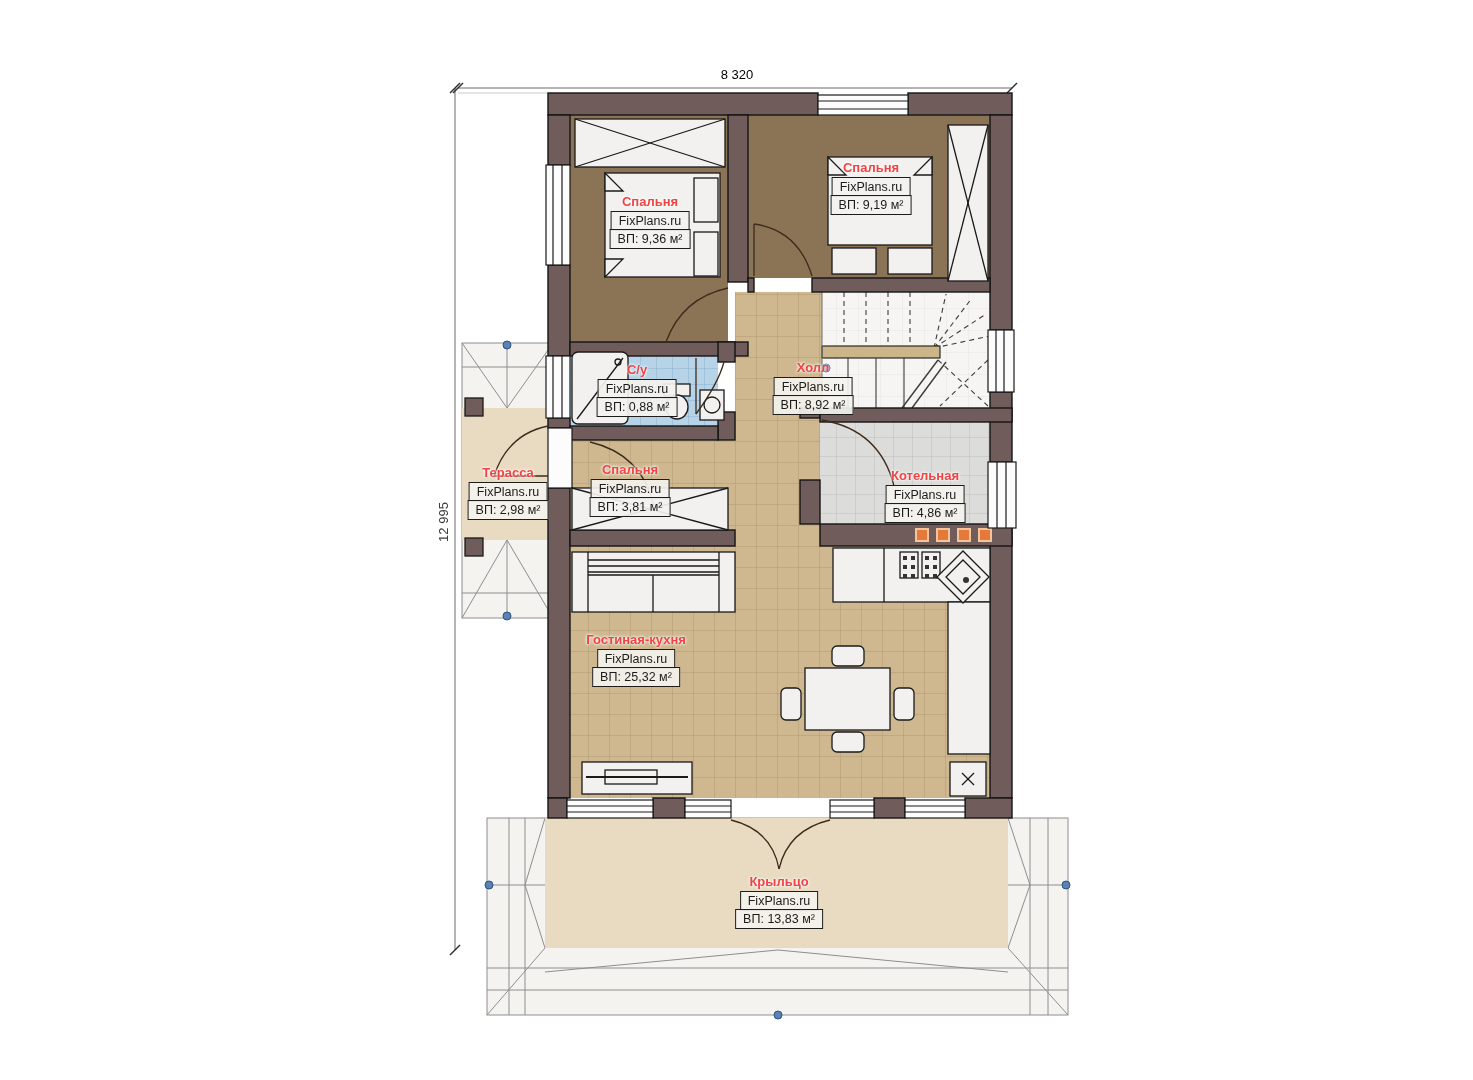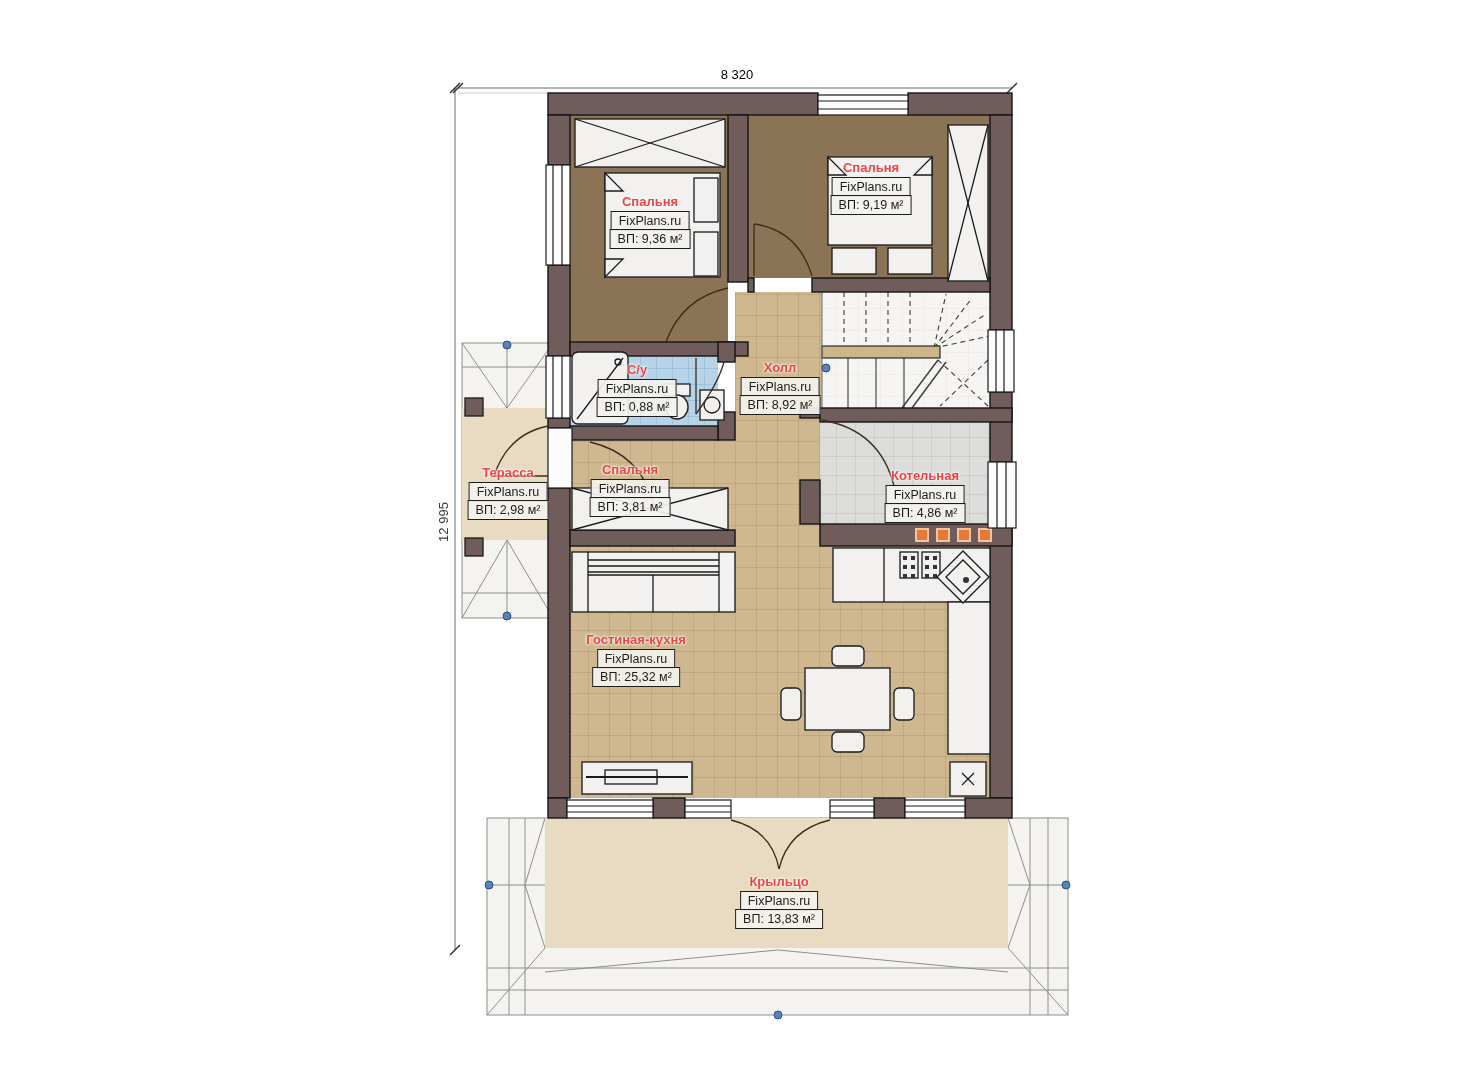--- a/index.html
+++ b/index.html
@@ -354,21 +354,21 @@
 </div>
 
 <div class="room-label" style="left:637px;top:362px">
   <div class="room-name">С/у</div>
   <div class="label-boxes">
     <div class="label-box">FixPlans.ru</div>
     <div class="label-box area">ВП: 0,88 м²</div>
   </div>
 </div>
 
-<div class="room-label" style="left:780px;top:360px">
+<div class="room-label" style="left:813px;top:360px">
   <div class="room-name">Холл</div>
   <div class="label-boxes">
     <div class="label-box">FixPlans.ru</div>
     <div class="label-box area">ВП: 8,92 м²</div>
   </div>
 </div>
 
 <div class="room-label" style="left:630px;top:462px">
   <div class="room-name">Спальня</div>
   <div class="label-boxes">

